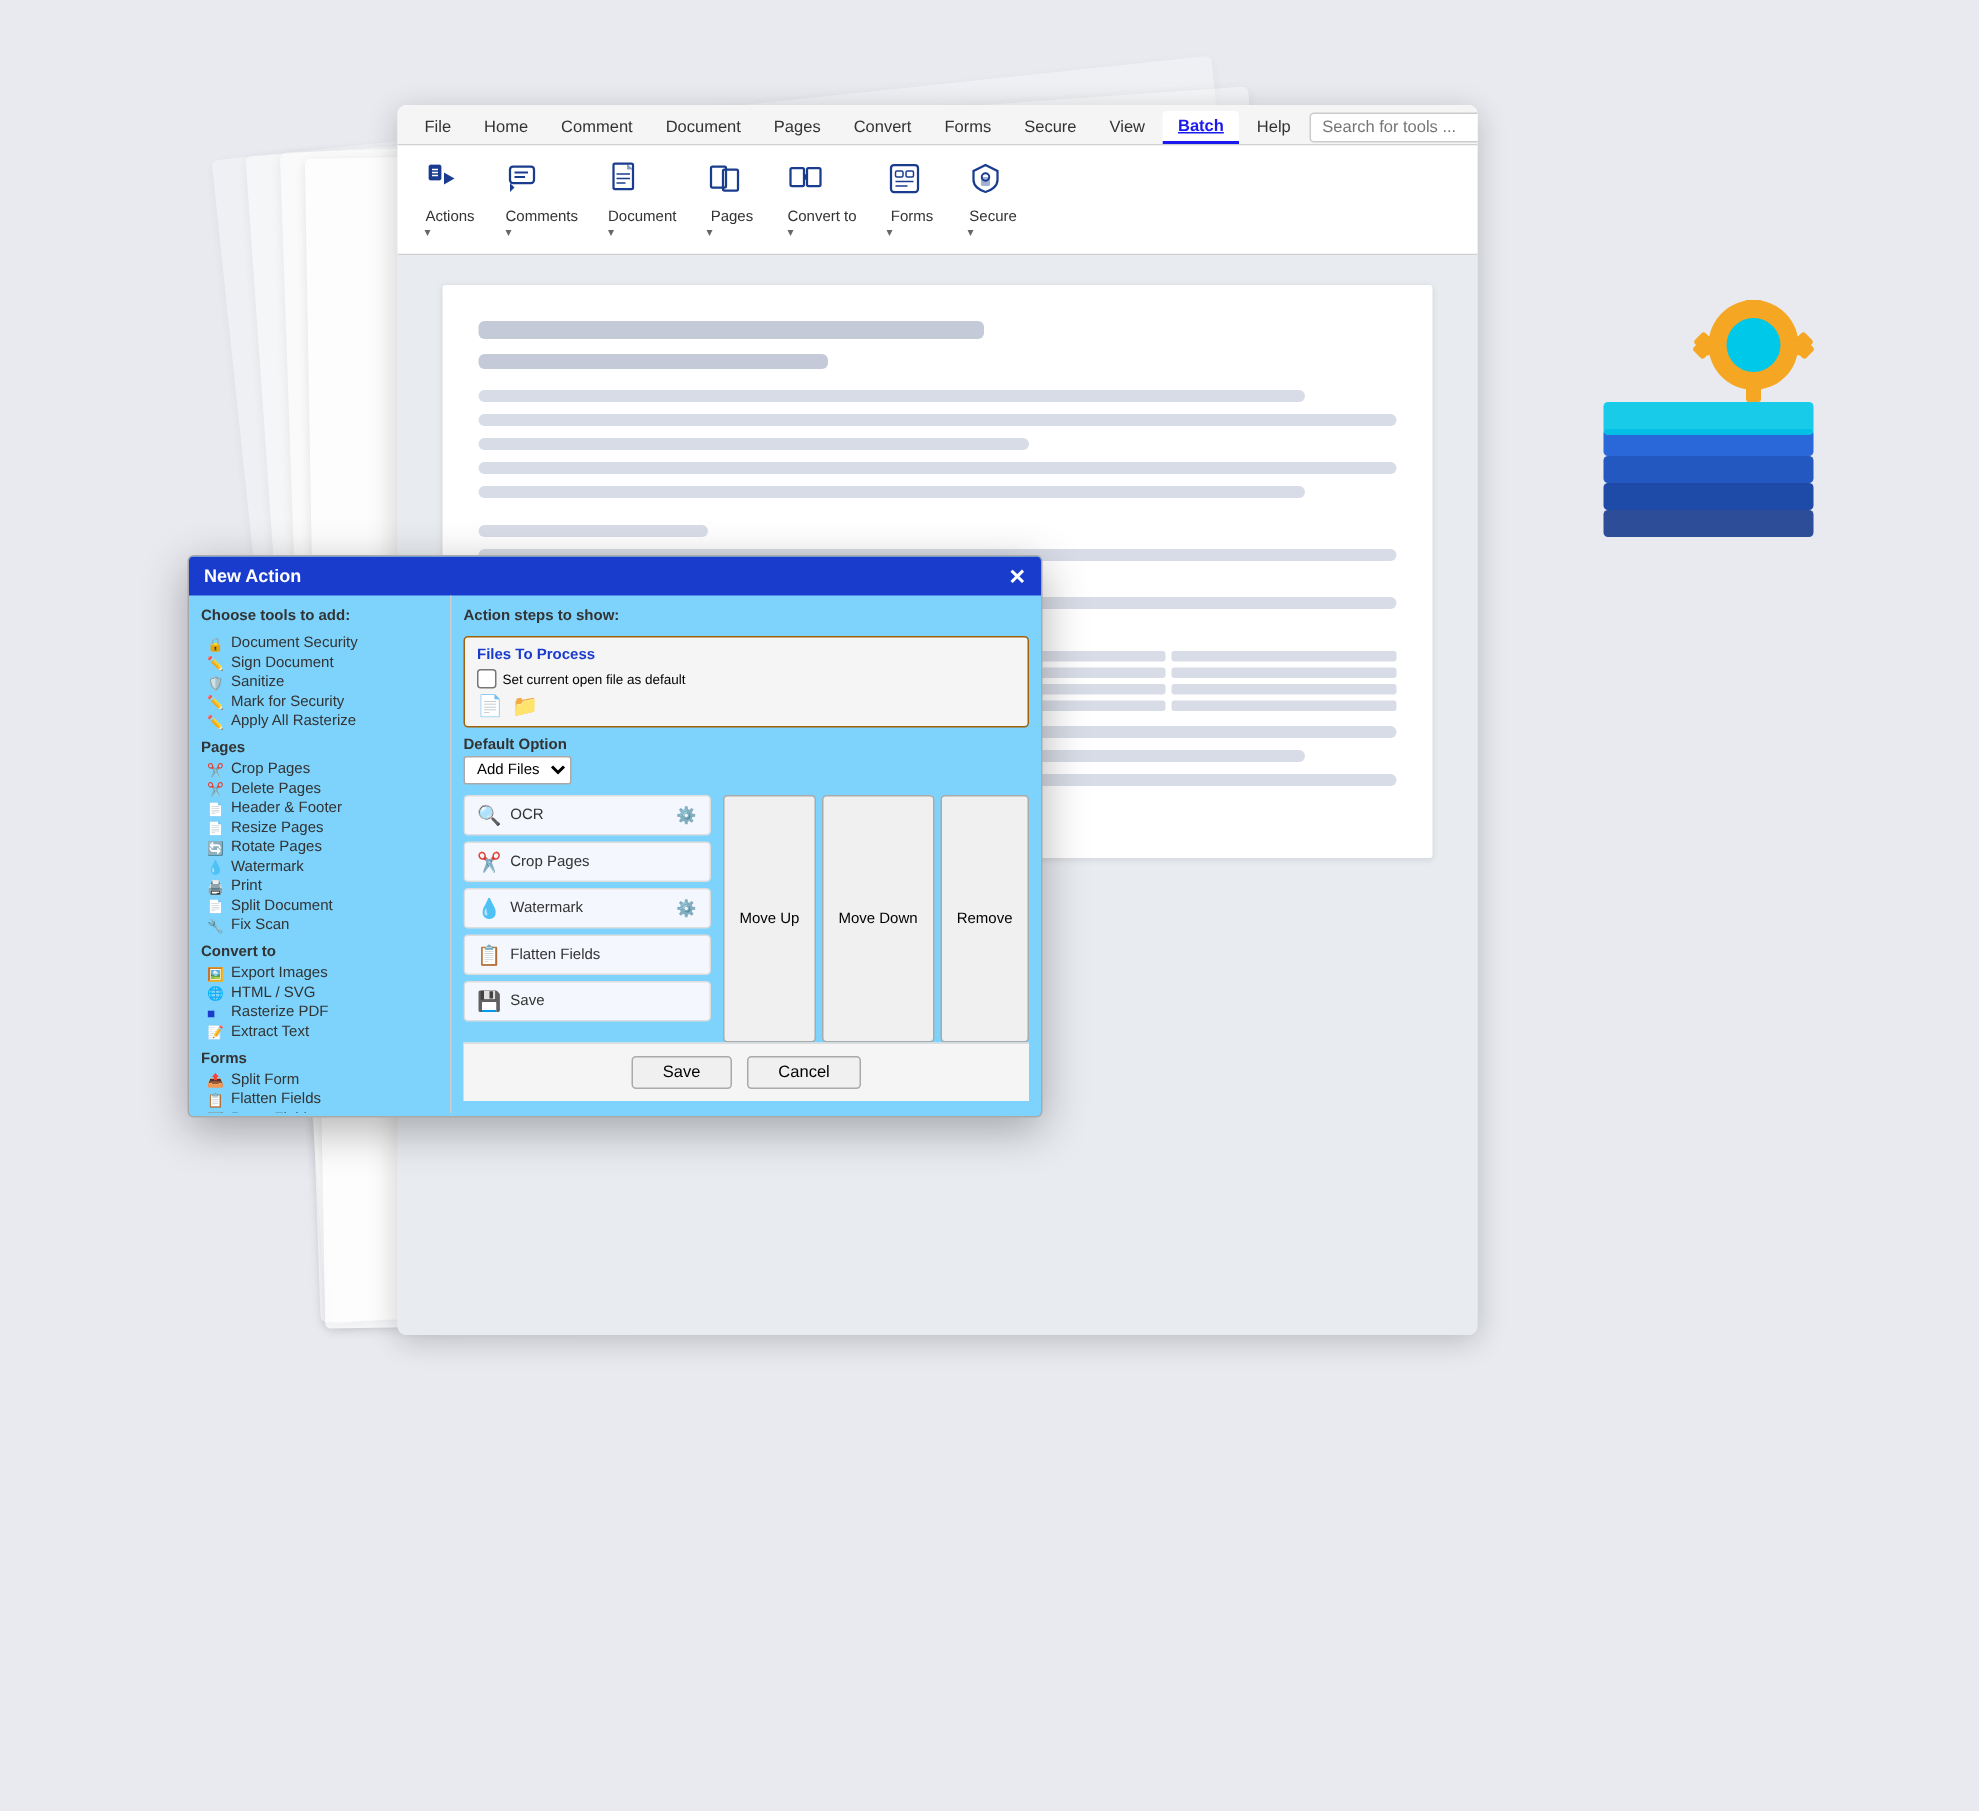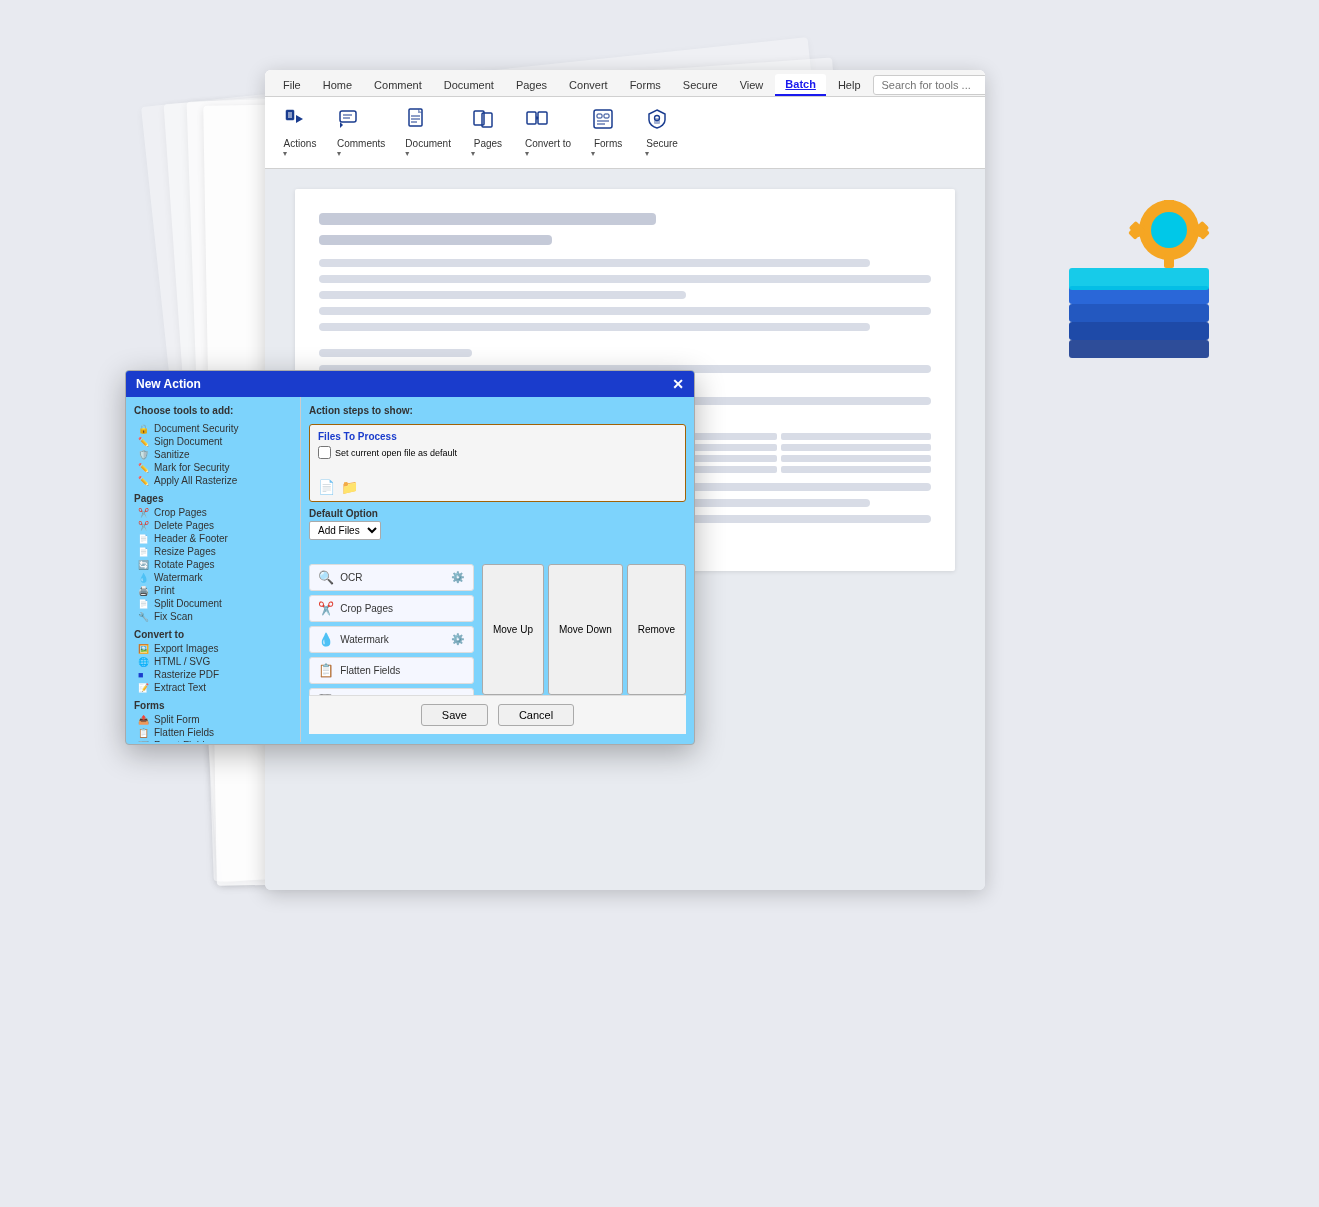--- a/index.html
+++ b/index.html
@@ -254,21 +254,21 @@
     .files-title {
       font-size: 10px;
       font-weight: 700;
       color: #1a3ccc;
       margin-bottom: 4px;
     }
     .files-checkbox-row {
       display: flex;
       align-items: center;
       gap: 4px;
-      margin-bottom: 20px;
+      margin-bottom: 3px;
       font-size: 9px;
     }
     .files-icon-row {
       display: flex;
       gap: 6px;
       font-size: 14px;
       color: #555;
     }
     .default-option-label {
       font-size: 10px;
@@ -664,21 +664,21 @@
         <div class="files-checkbox-row">
           <input type="checkbox" style="">
           <span>Set current open file as default</span>
         </div>
         <div class="files-icon-row">
           <span>📄</span>
           <span>📁</span>
         </div>
       </div>
 
-      <div style="margin-bottom:24px;">
+      <div style="margin-bottom:7px;">
         <div class="default-option-label">Default Option</div>
         <div style="display:flex;align-items:center;gap:4px;margin-top:2px;">
           <select class="default-select">
             <option>Add Files</option>
           </select>
         </div>
       </div>
 
       <div class="steps-content-row">
         <div class="steps-list">

